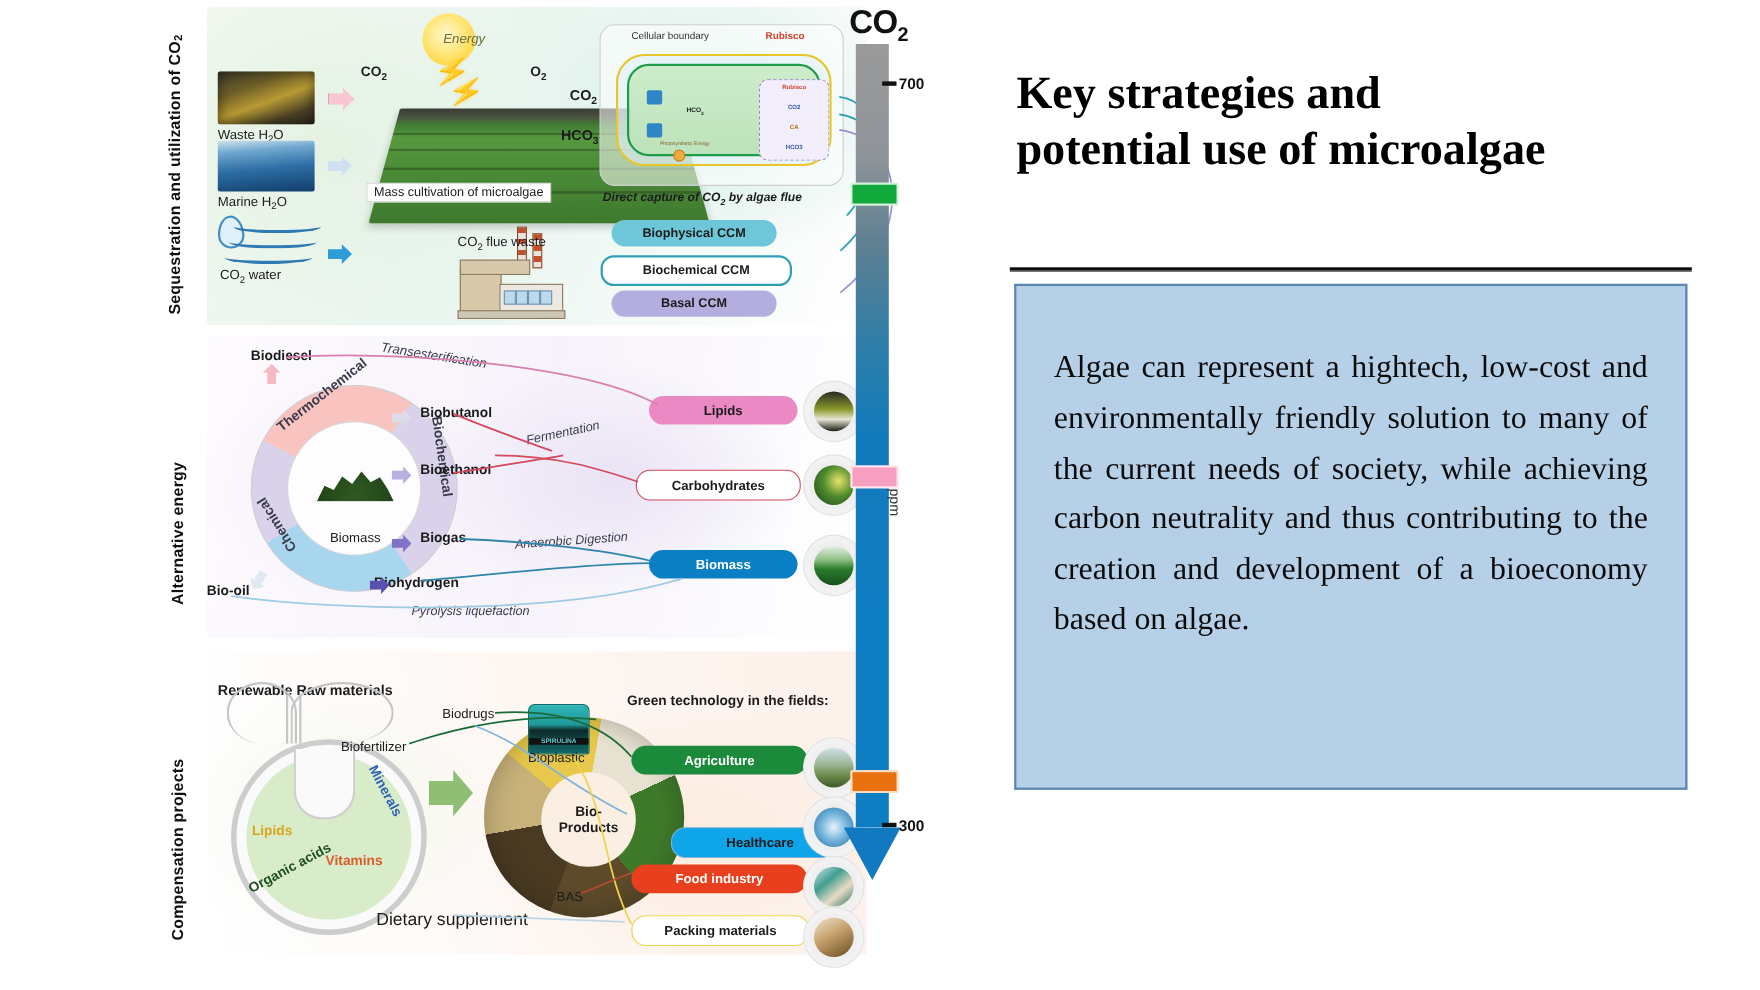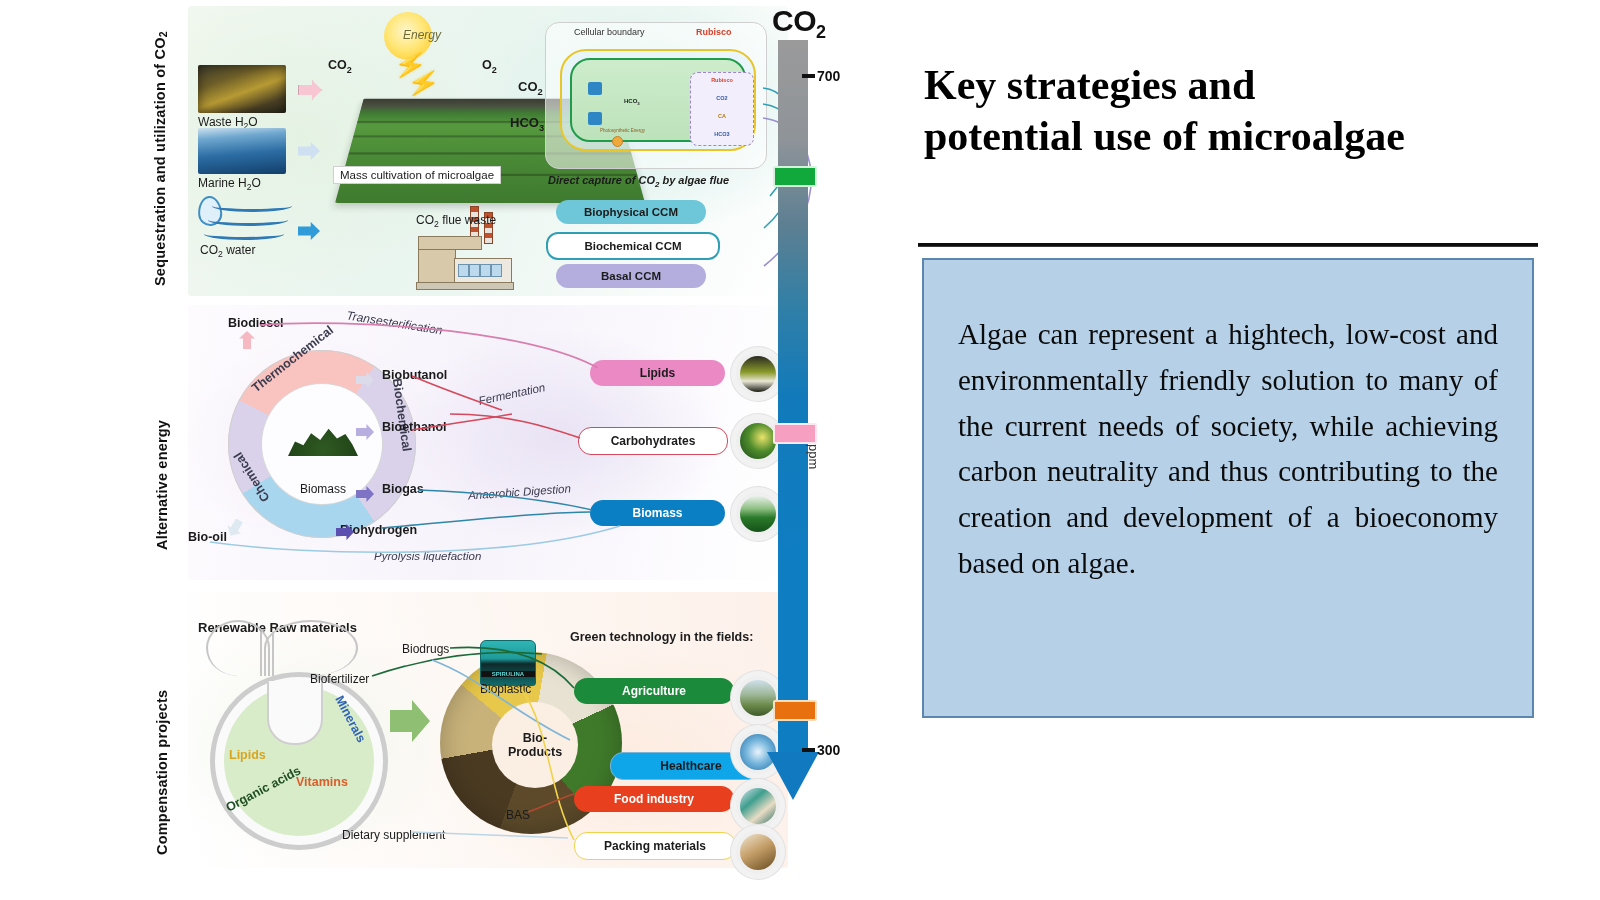--- a/index.html
+++ b/index.html
@@ -455,21 +455,21 @@
         <span>Products</span>
       </div>
     </div>
     <div id="spirulina">
       <div style="position:absolute;left:0;right:0;bottom:8px;background:#111;color:#5fd6d6;font-size:6px;font-weight:bold;">SPIRULINA</div>
     </div>
 
     <div class="ftxt" style="left:252px;top:642px;font-size:12px;">Biodrugs</div>
     <div class="ftxt" style="left:160px;top:672px;font-size:12px;">Biofertilizer</div>
     <div class="ftxt" style="left:330px;top:682px;font-size:12px;">Bioplastic</div>
-    <div class="ftxt" style="left:192px;top:828px;font-size:12px;">Dietary supplement</div>
+    <div class="ftxt" style="left:192px;top:828px;font-size:16px;">Dietary supplement</div>
     <div class="ftxt" style="left:356px;top:808px;font-size:12px;">BAS</div>
 
     <div class="prod" id="fp-agri">Agriculture</div>
     <div class="prod" id="fp-health">Healthcare</div>
     <div class="prod" id="fp-food">Food industry</div>
     <div class="prod" id="fp-pack">Packing materials</div>
 
     <div class="gear" id="g-agri">
         <div class="inner"></div>
       </div>

